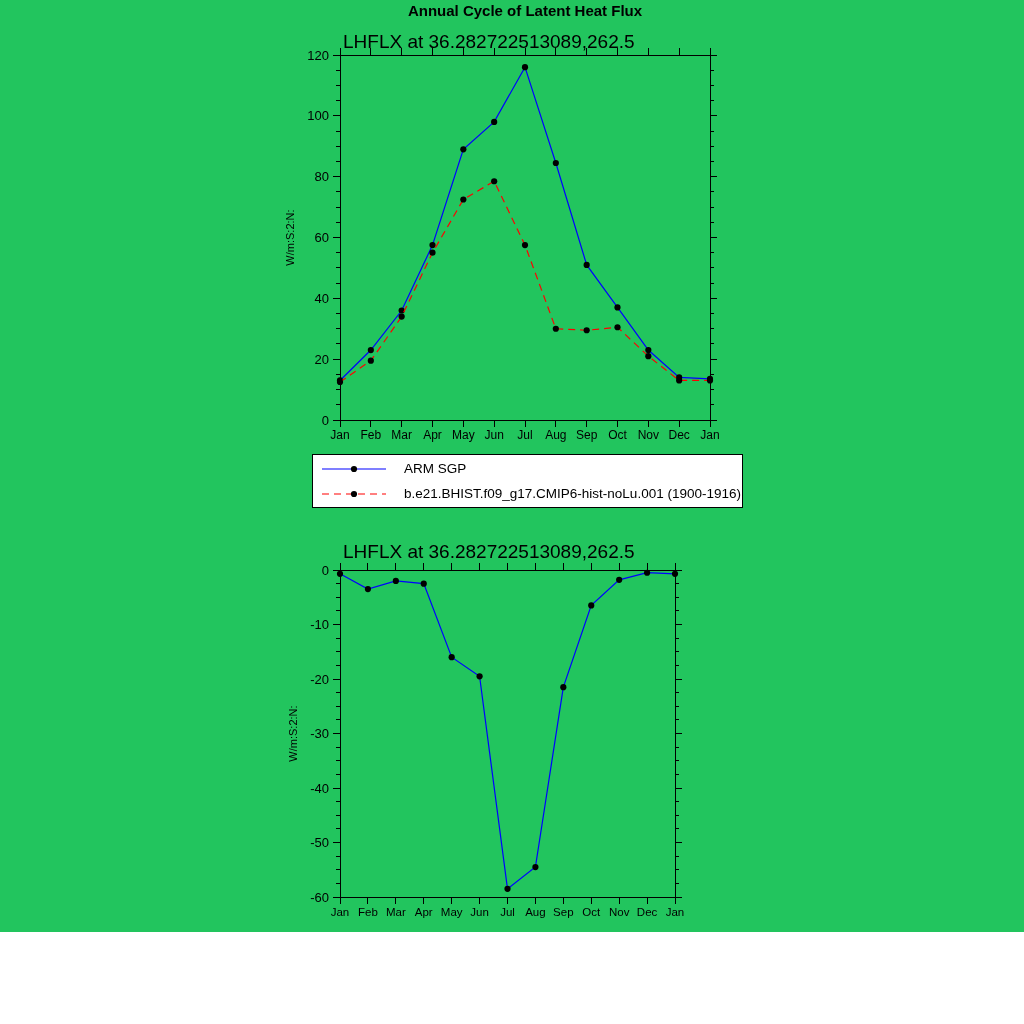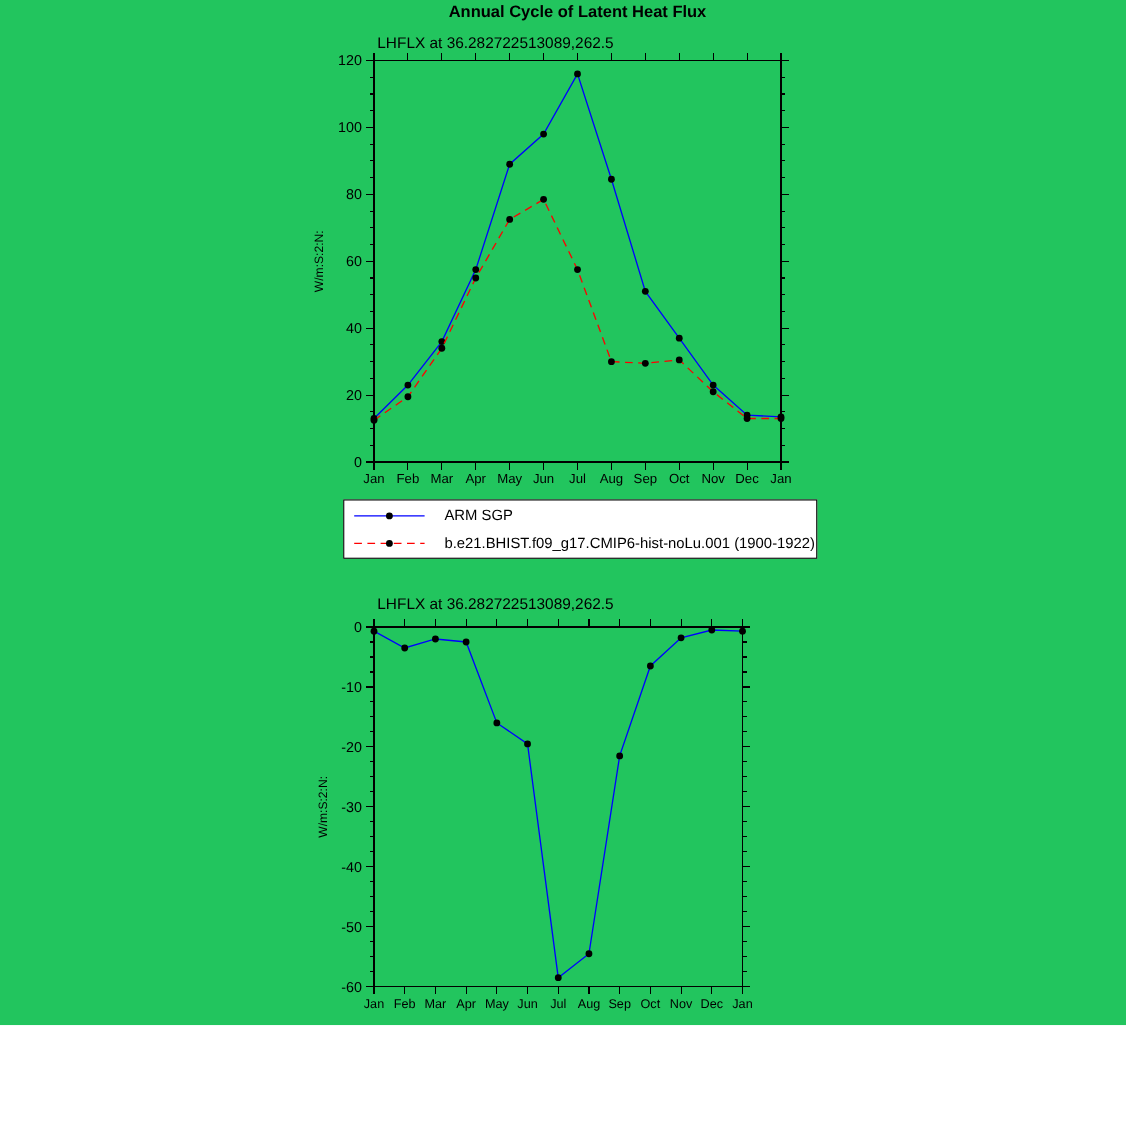--- a/index.html
+++ b/index.html
@@ -14,21 +14,21 @@
   }
   .chart-title {
     position: absolute;
     text-align: center;
     font-weight: bold;
     font-size: 15px;
     white-space: nowrap;
   }
   .chart-subtitle {
     position: absolute;
-    font-size: 14px;
+    font-size: 19px;
     white-space: nowrap;
   }
   #plot-svg { position: absolute; left: 0; top: 0; }
   .legend-box {
     position: absolute;
     left: 312px;
     top: 454px;
     width: 429px;
     border: 1px solid #000000;
     background: #ffffff;
@@ -308,16 +308,16 @@
           <line x1="2" y1="6" x2="66" y2="6" stroke="#0000ff" stroke-width="1.2"></line>
           <circle cx="34" cy="6" r="3.1" fill="#000000"></circle>
         </svg>
         <span>ARM SGP</span>
       </div>
       <div class="legend-row">
         <svg width="68" height="12">
           <line x1="2" y1="6" x2="66" y2="6" stroke="#ff0000" stroke-width="1.2" stroke-dasharray="7 5"></line>
           <circle cx="34" cy="6" r="3.1" fill="#000000"></circle>
         </svg>
-        <span>b.e21.BHIST.f09_g17.CMIP6-hist-noLu.001 (1900-1922)</span>
+        <span>b.e21.BHIST.f09_g17.CMIP6-hist-noLu.001 (1900-1916)</span>
       </div>
     </div>
 </div>
 
 </body></html>

